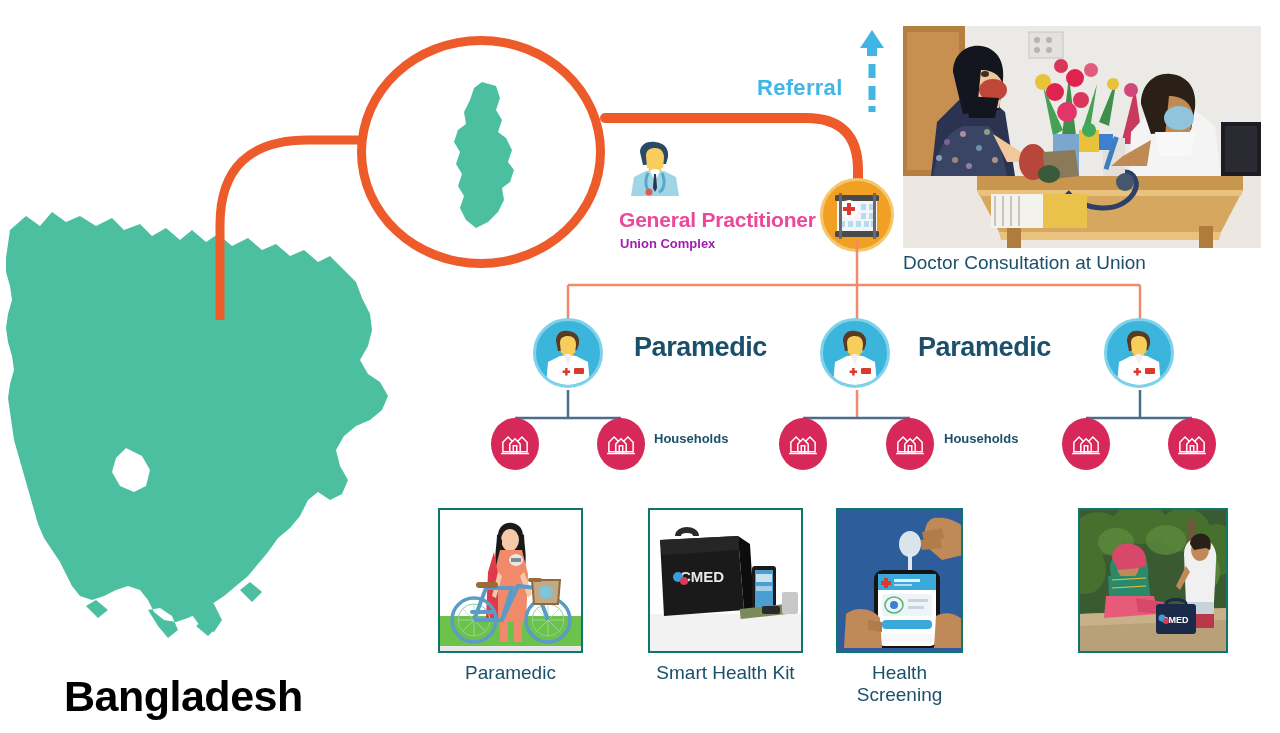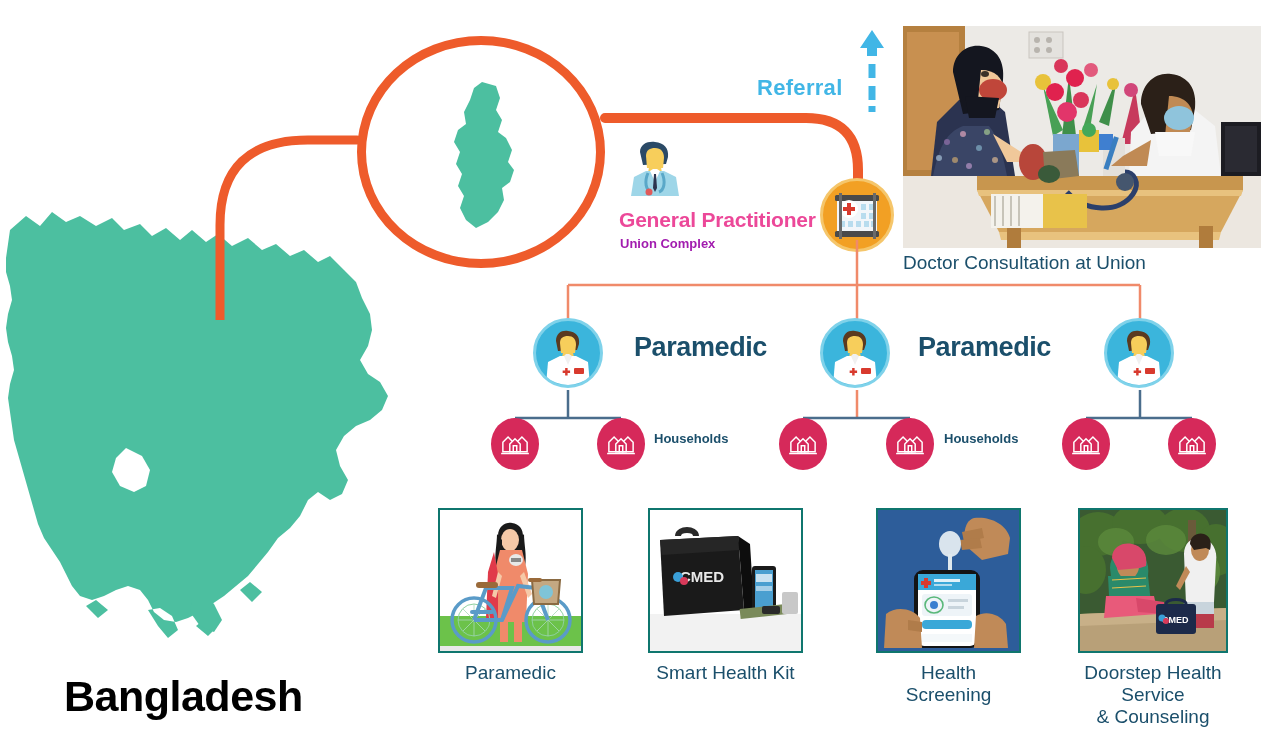--- a/index.html
+++ b/index.html
@@ -483,21 +483,21 @@
         <rect x="106" y="64" width="16" height="8" fill="#ffffff" opacity="0.7"></rect>
         <rect x="106" y="76" width="16" height="5" fill="#ffffff" opacity="0.5"></rect>
         <rect x="90" y="96" width="56" height="10" fill="#7a8a5a" transform="rotate(-6 118 101)"></rect>
         <rect x="112" y="96" width="18" height="8" rx="2" fill="#2a2a2a"></rect>
         <rect x="132" y="82" width="16" height="22" rx="2" fill="#c8c8c8"></rect>
       </svg>
     </div>
     <div class="photo-caption">Smart Health Kit</div>
   </div>
 
-  <div class="photo-card" style="left:876px; top:508px; width:145px;">
+  <div class="photo-card" style="left:836px; top:508px; width:127px;">
     <div class="photo-frame">
       <svg viewBox="0 0 141 141" width="141" height="141">
         <rect width="141" height="141" fill="#2d5d9a"></rect>
 
         <path d="M96,8 C112,6 128,14 132,28 L130,44 L104,50 L88,36 C84,22 88,10 96,8 Z" fill="#c08a58"></path>
         <path d="M84,22 L104,18 L106,28 L86,32 Z" fill="#b07c4a"></path>
         <path d="M82,30 L102,28 L104,38 L84,40 Z" fill="#b07c4a"></path>
 
         <ellipse cx="72" cy="34" rx="11" ry="13" fill="#e8f0f4" opacity="0.92"></ellipse>
         <rect x="70" y="44" width="4" height="22" fill="#dfe9ee"></rect>
@@ -564,17 +564,15 @@
         <path d="M104,92 L102,118 L134,116 L134,92 Z" fill="#c8d4dc"></path>
 
         <rect x="76" y="94" width="40" height="30" rx="3" fill="#1c2a4a"></rect>
         <path d="M86,94 C86,88 106,88 106,94" fill="none" stroke="#1c2a4a" stroke-width="3"></path>
         <text x="82" y="113" font-family="Liberation Sans, sans-serif" font-size="9" font-weight="bold" fill="#ffffff">CMED</text>
         <circle cx="82" cy="108" r="3.5" fill="#3a9fd8"></circle>
         <circle cx="86" cy="111" r="3" fill="#d83a5a"></circle>
         <rect x="116" y="104" width="18" height="14" fill="#b83a4a"></rect>
       </svg>
     </div>
-    <div class="photo-caption"><span style="white-space:pre-line">Doorstep Health Service
-&amp; Counseling</span></div>
   </div>
 
 </div>
 
 </body></html>

